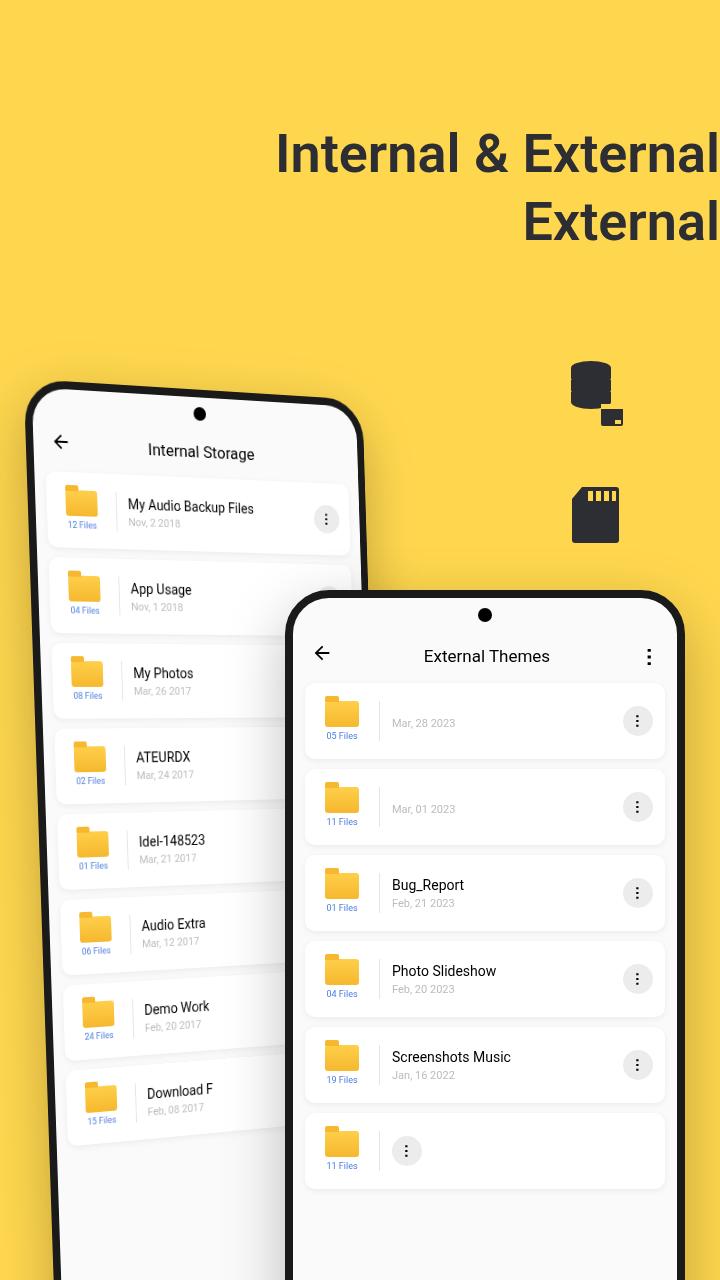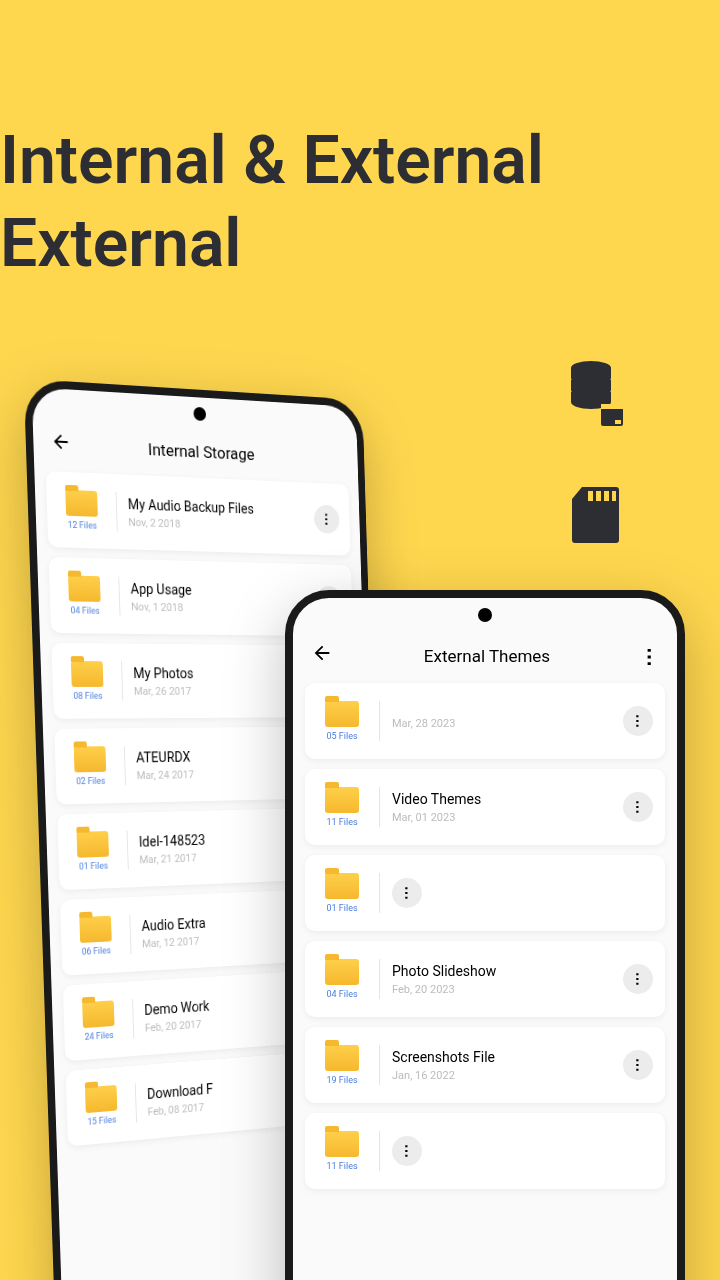--- a/index.html
+++ b/index.html
@@ -5,22 +5,22 @@
   * { box-sizing: border-box; margin: 0; padding: 0; }
   body {
     width: 720px;
     height: 1280px;
     background: #ffd74e;
     font-family: -apple-system, BlinkMacSystemFont, "Segoe UI", Roboto, sans-serif;
     overflow: hidden;
     position: relative;
   }
   .headline {
-    text-align: left;
-    font-size: 66px;
+    text-align: right;
+    font-size: 54px;
     font-weight: 600;
     color: #2d2e33;
     padding-top: 120px;
     line-height: 1.25;
   }
   .decor-icon { position: absolute; color: #2d2e33; }
   .decor-db { right: 95px; top: 360px; }
   .decor-sd { right: 100px; top: 485px; }
   .phones { position: absolute; bottom: 0; left: 0; right: 0; height: 920px; }
   .phone {
@@ -276,31 +276,34 @@
     </div>
     <div class="item-more">⋯</div>
           </div>
           <div class="file-card">
     <div class="folder-block">
       <div class="folder-icon"></div>
       <div class="file-count">11 Files</div>
     </div>
     <div class="divider"></div>
     <div class="info">
-      <div class="file-name">Video Themes</div>
       <div class="file-date">Mar, 01 2023</div>
     </div>
     <div class="item-more">⋯</div>
           </div>
           <div class="file-card">
     <div class="folder-block">
       <div class="folder-icon"></div>
       <div class="file-count">01 Files</div>
     </div>
     <div class="divider"></div>
+    <div class="info">
+      <div class="file-name">Bug_Report</div>
+      <div class="file-date">Feb, 21 2023</div>
+    </div>
     <div class="item-more">⋯</div>
           </div>
           <div class="file-card">
     <div class="folder-block">
       <div class="folder-icon"></div>
       <div class="file-count">04 Files</div>
     </div>
     <div class="divider"></div>
     <div class="info">
       <div class="file-name">Photo Slideshow</div>
@@ -308,21 +311,21 @@
     </div>
     <div class="item-more">⋯</div>
           </div>
           <div class="file-card">
     <div class="folder-block">
       <div class="folder-icon"></div>
       <div class="file-count">19 Files</div>
     </div>
     <div class="divider"></div>
     <div class="info">
-      <div class="file-name">Screenshots File</div>
+      <div class="file-name">Screenshots Music</div>
       <div class="file-date">Jan, 16 2022</div>
     </div>
     <div class="item-more">⋯</div>
           </div>
           <div class="file-card">
     <div class="folder-block">
       <div class="folder-icon"></div>
       <div class="file-count">11 Files</div>
     </div>
     <div class="divider"></div>

